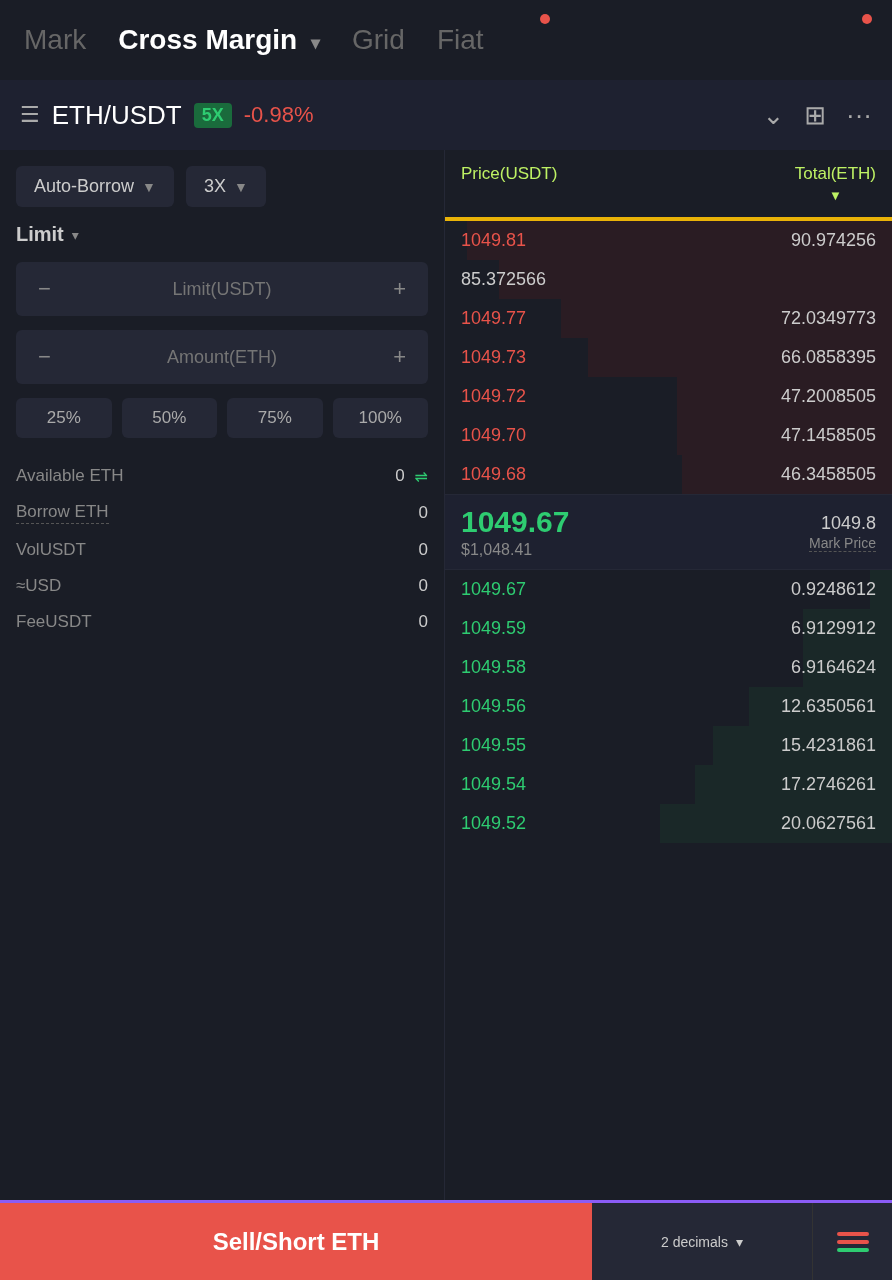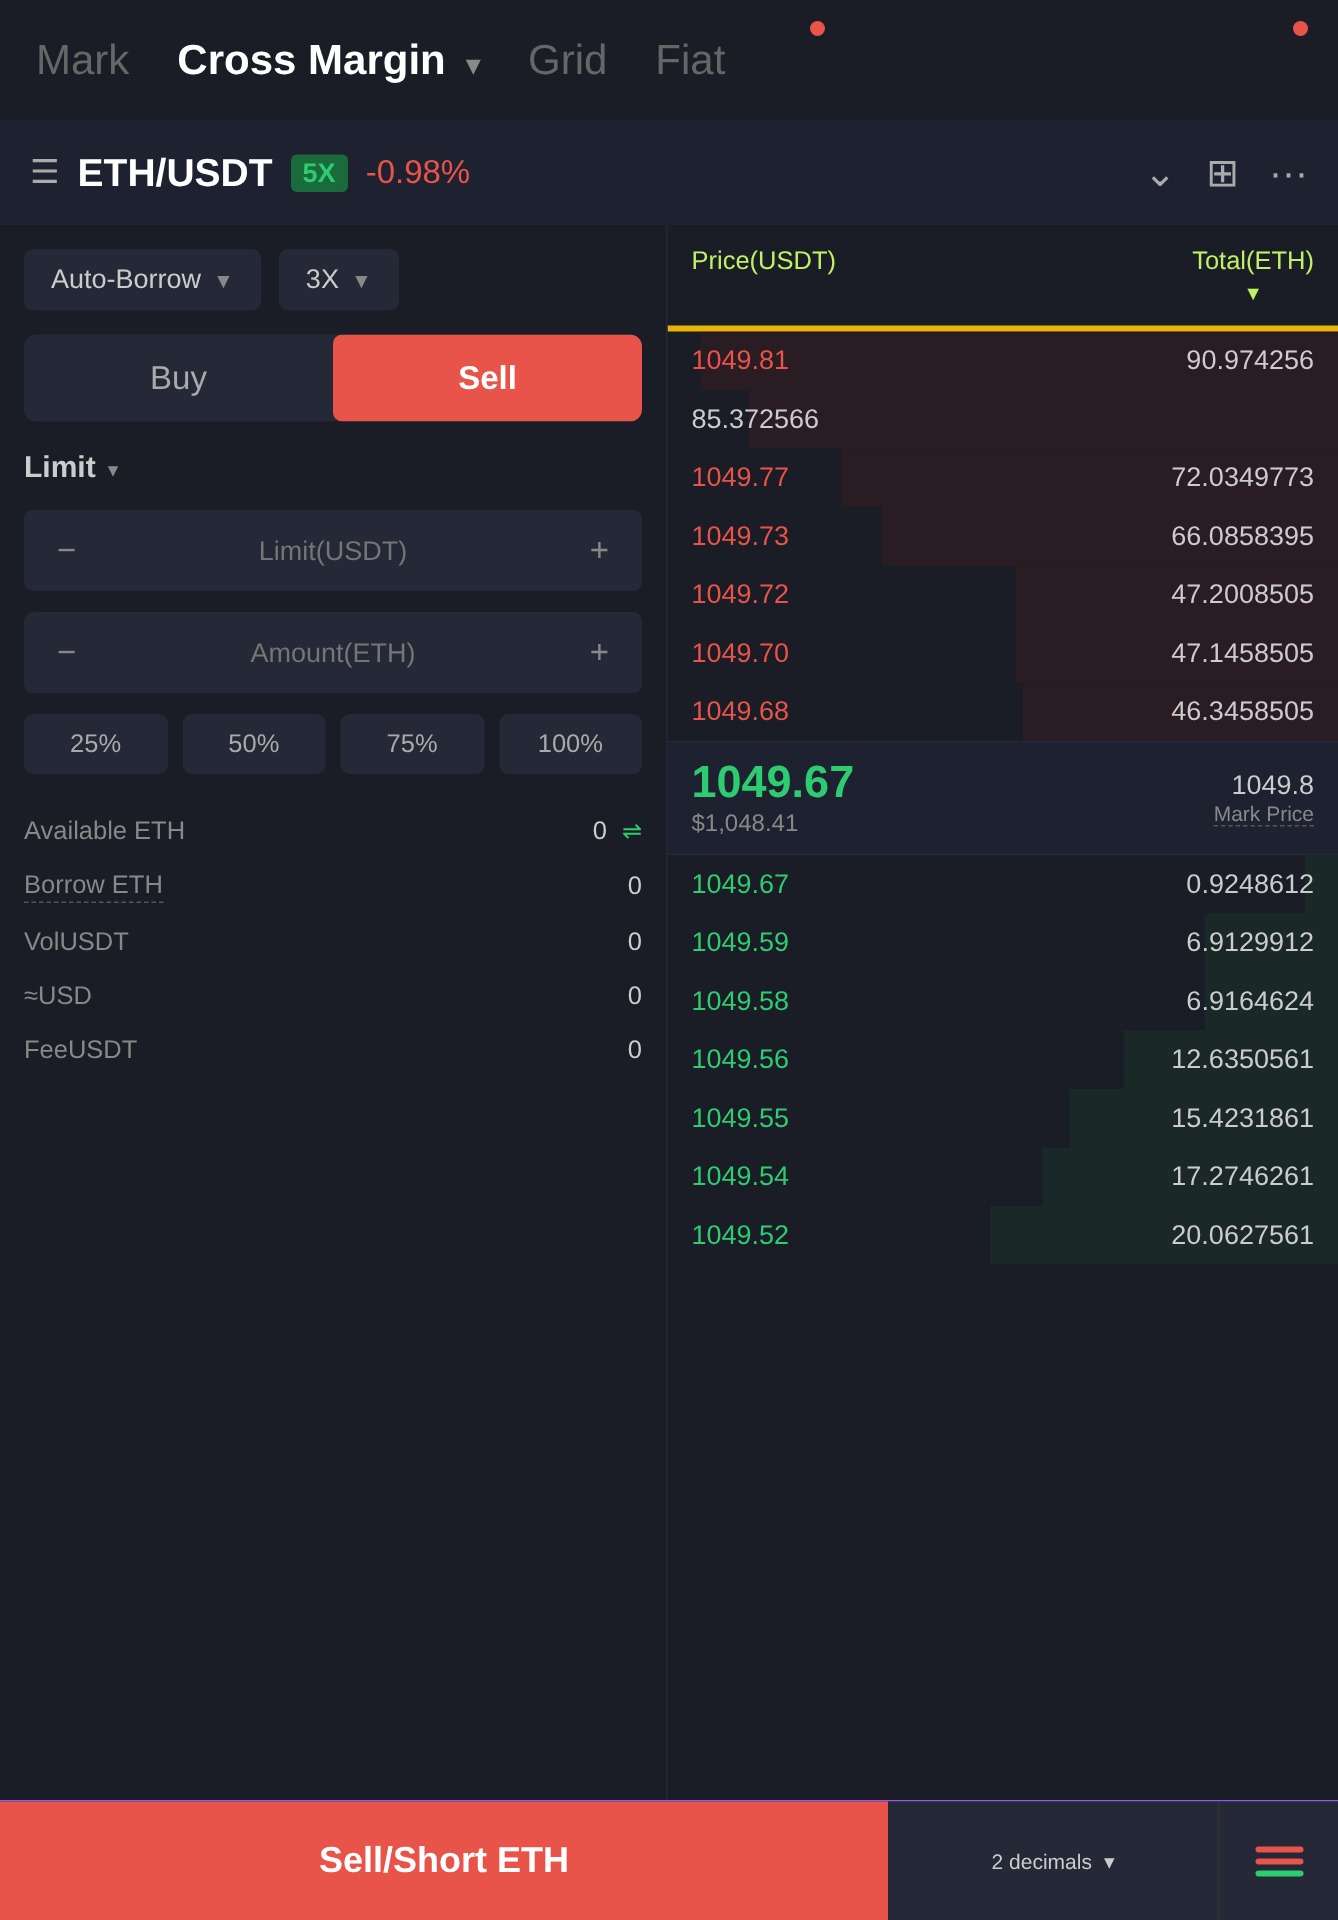--- a/index.html
+++ b/index.html
@@ -65,21 +65,21 @@
       height: 70px;
       gap: 12px;
     }
     .menu-icon {
       font-size: 22px;
       color: #aaa;
       cursor: pointer;
     }
     .symbol-name {
       font-size: 26px;
-      font-weight: 700;
+      font-weight: 400;
       color: #fff;
     }
     .leverage-badge {
       background: #1a6b3c;
       color: #2ecc71;
       font-size: 18px;
       font-weight: 700;
       padding: 2px 8px;
       border-radius: 4px;
     }
@@ -340,21 +340,21 @@
 
     
     .bottom-bar {
       position: fixed;
       bottom: 0;
       left: 0;
       width: 892px;
       display: flex;
       height: 80px;
       background: #1e2130;
-      border-top: 1px solid #8b5cf6;
+      border-top: 3px solid #8b5cf6;
     }
     .bottom-sell-btn {
       flex: 1;
       background: #e8534a;
       border: none;
       color: #fff;
       font-size: 24px;
       font-weight: 600;
       cursor: pointer;
       border-radius: 0;
@@ -429,24 +429,20 @@
       <button class="selector-btn">
         <span>Auto-Borrow</span>
         <span class="arr">▼</span>
       </button>
       <button class="selector-btn">
         <span>3X</span>
         <span class="arr">▼</span>
       </button>
     </div>
 
-    <div class="buy-sell-tabs">
-      <div class="tab-buy">Buy</div>
-      <div class="tab-sell">Sell</div>
-    </div>
 
     <div class="limit-row">
       <span class="limit-label">Limit</span>
       <span class="limit-arr">▾</span>
     </div>
 
     <div class="input-row">
       <button class="minus-btn">−</button>
       <input type="text" placeholder="Limit(USDT)" style="">
       <button class="plus-btn">+</button>

